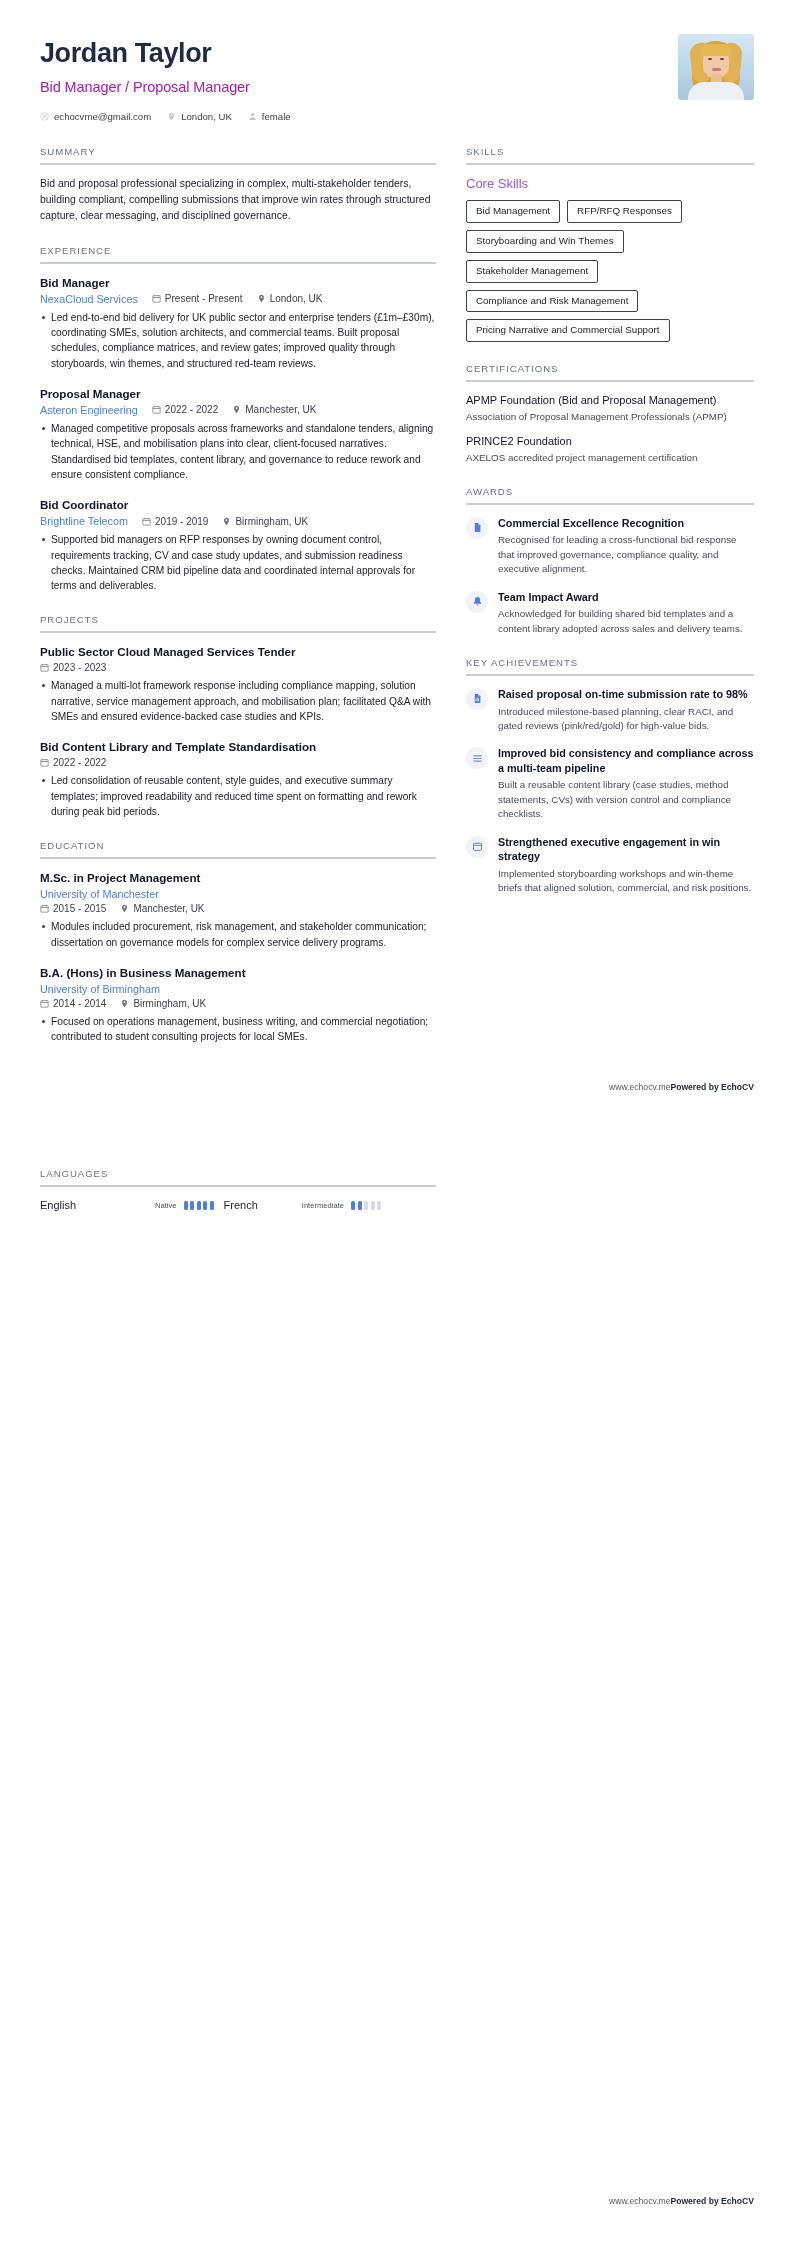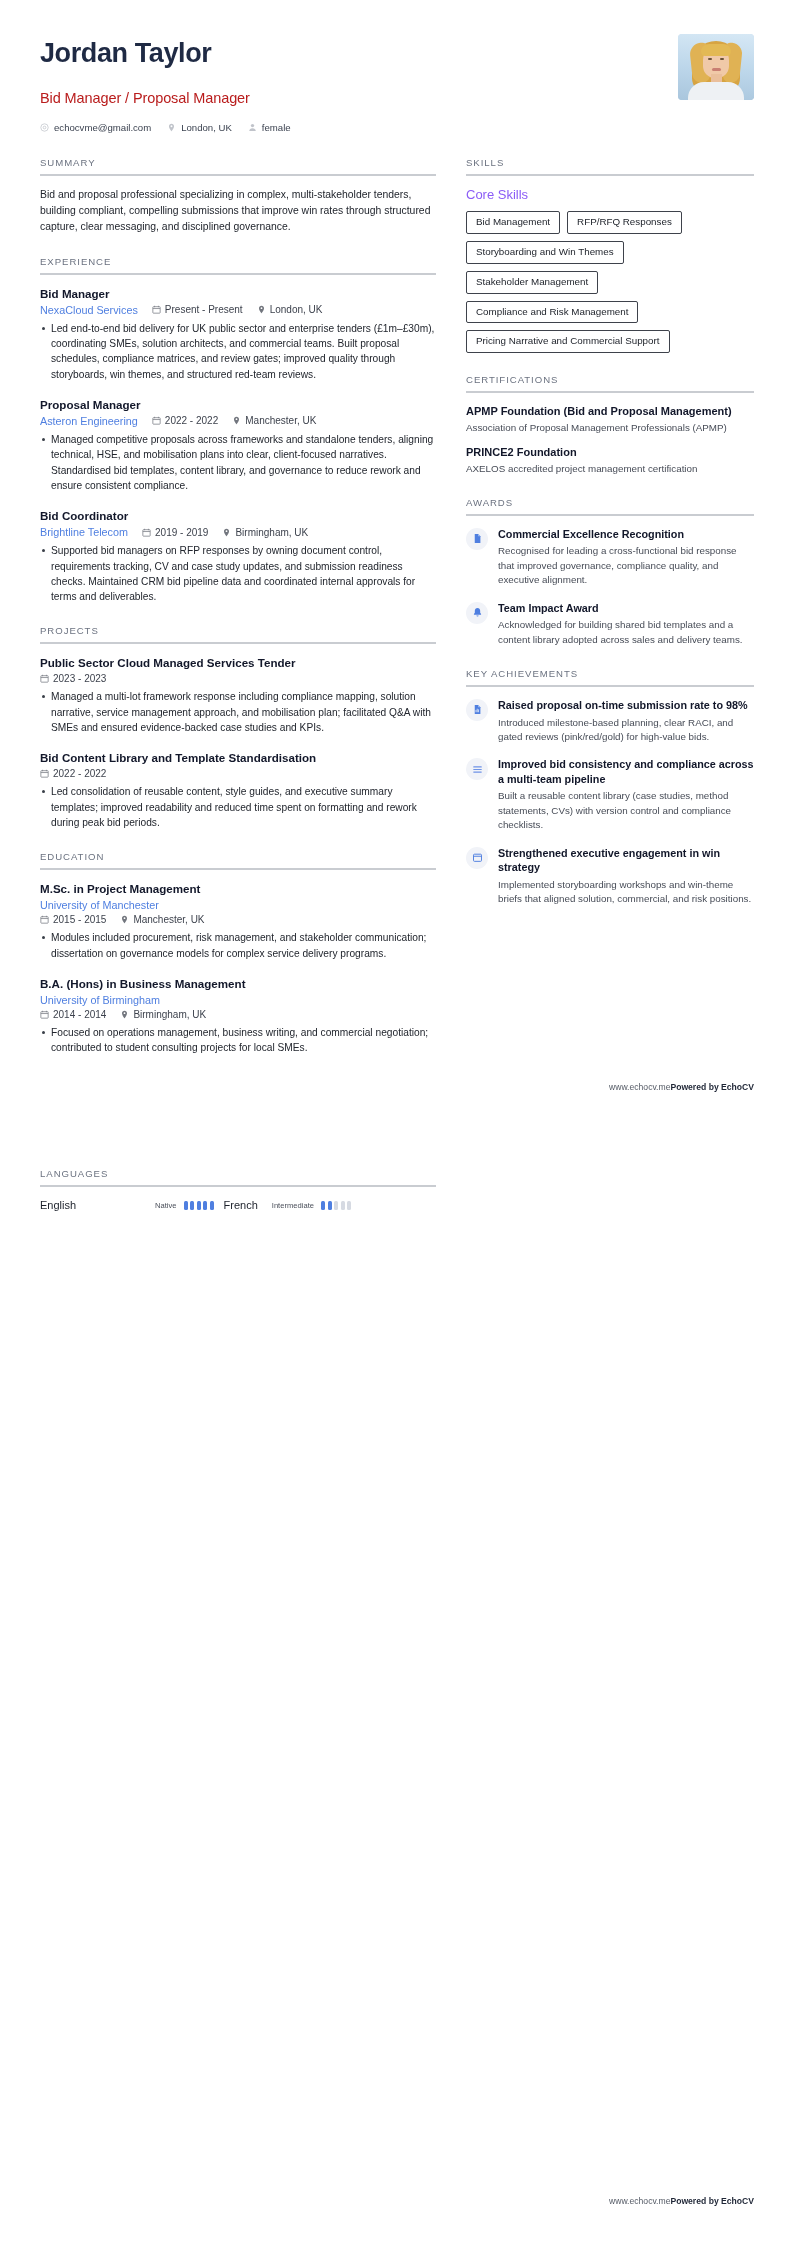--- a/index.html
+++ b/index.html
@@ -29,22 +29,22 @@
   .header-left { padding-top: 4px; }
   .name {
     font-size: 27px;
     font-weight: bold;
     color: #1f2a44;
     letter-spacing: -0.4px;
     line-height: 1.12;
   }
   .title {
     font-size: 14.5px;
-    color: #b91c1c;
-    margin-top: 22px;
+    color: #a21caf;
+    margin-top: 11px;
     letter-spacing: -0.1px;
   }
   .contact-row {
     display: flex;
     align-items: center;
     gap: 16px;
     margin-top: 16px;
     font-size: 9.6px;
     color: #3b4250;
   }
@@ -172,21 +172,21 @@
     color: #22262e;
     line-height: 1.1;
     background: #fff;
   }
 
   
   .cert { margin-bottom: 11px; }
   .cert:last-child { margin-bottom: 0; }
   .cert-name {
     font-size: 11px;
-    font-weight: bold;
+    font-weight: normal;
     color: #12172a;
     line-height: 1.32;
   }
   .cert-issuer {
     font-size: 9.8px;
     color: #474c57;
     line-height: 1.42;
     margin-top: 2px;
   }
 
@@ -643,21 +643,21 @@
         <span class="lang-level">Native</span>
         <span class="dots">
           <span class="dot"></span>
             <span class="dot"></span>
             <span class="dot"></span>
             <span class="dot"></span>
             <span class="dot"></span>
         </span>
       </span>
       <span class="lang-unit second">
-        <span class="lang-name" style="width:auto;margin-right:14px">French</span>
+        <span class="lang-name" style="width:auto;margin-right:44px">French</span>
         <span class="lang-level">Intermediate</span>
         <span class="dots">
           <span class="dot"></span>
             <span class="dot"></span>
             <span class="dot off"></span>
             <span class="dot off"></span>
             <span class="dot off"></span>
         </span>
       </span>
     </div>

